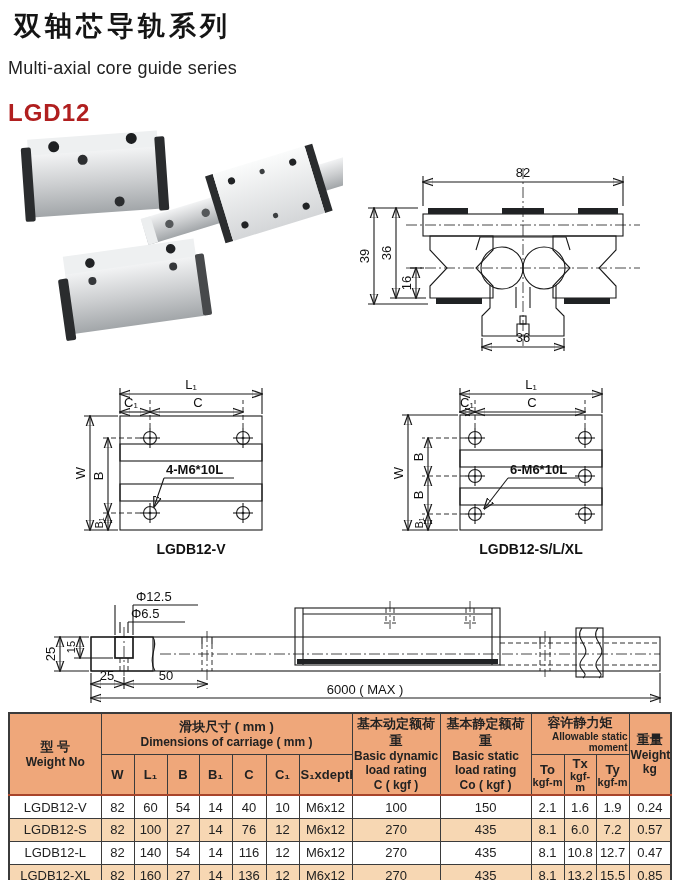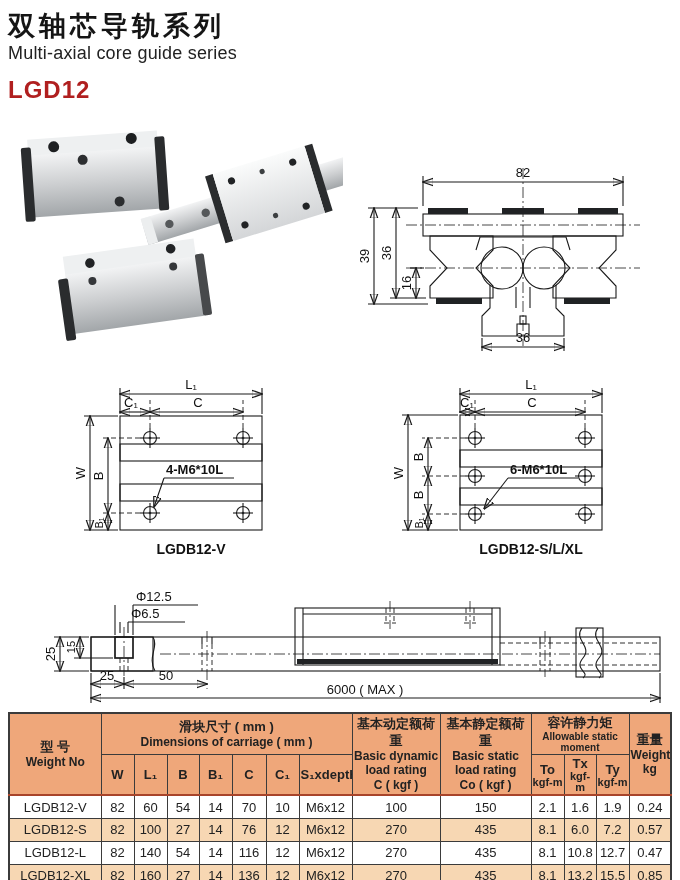--- a/index.html
+++ b/index.html
@@ -1,23 +1,23 @@
 <!DOCTYPE html>
 <html><head>
 <meta charset="utf-8">
 <style>
   html,body{margin:0;padding:0;background:#fff;}
   .page{position:relative;width:680px;height:880px;background:#ffffff;overflow:hidden;
         font-family:"Liberation Sans",sans-serif;color:#1a1a1a;}
   .abs{position:absolute;}
 
   
-  .title-cn{font-size:27px;font-weight:bold;letter-spacing:4px;color:#151515;line-height:1.1;}
-  .title-en{font-size:18px;color:#222;margin-top:1px;letter-spacing:0.2px;}
-  .model-code{font-size:24px;font-weight:bold;color:#b01f1f;margin-top:12px;letter-spacing:1px;}
+  .title-cn{font-size:27px;font-weight:bold;letter-spacing:4px;color:#151515;line-height:1.1;text-align:center;}
+  .title-en{font-size:18px;color:#222;margin-top:16px;letter-spacing:0.2px;}
+  .model-code{font-size:24px;font-weight:bold;color:#b01f1f;margin-top:20px;letter-spacing:1px;}
 
   
   svg.draw line,svg.draw path,svg.draw rect,svg.draw circle,svg.draw polygon,svg.draw polyline{
     stroke:#1a1a1a;fill:none;stroke-width:1.1;}
   svg.draw .fillDark{fill:#202224;stroke:none;}
   svg.draw .dash{stroke-dasharray:5 3;stroke-width:0.9;}
   svg.draw .cdash{stroke-dasharray:11 3 2 3;stroke-width:0.8;}
   svg.draw .thick{stroke-width:1.7;}
   svg.draw text{stroke:none;fill:#111;font-family:"Liberation Sans",sans-serif;}
   .dt{font-size:13px;}
@@ -31,21 +31,21 @@
   
   table.spec{position:absolute;left:8px;top:712px;width:664px;border-collapse:collapse;
     border:2px solid #3b3b3b;text-align:center;color:#222;table-layout:fixed;}
   table.spec th,table.spec td{border:1px solid #3b3b3b;padding:1px 1px;overflow:hidden;}
   table.spec thead th{background:#efa77a;font-weight:bold;}
   table.spec tbody tr{height:23px;}
   table.spec tbody tr:nth-child(even){background:#f7d7b3;}
   table.spec tbody td{font-size:13px;}
   .cn{font-size:13px;line-height:1.25;}
   .en{font-size:12px;line-height:1.2;}
-  .en-sm{font-size:10px;line-height:1.1;font-weight:bold;}
+  .en-sm{font-size:10px;line-height:1.1;font-weight:bold;text-align:right;}
   .subcol{font-size:13px;}
   .unit{font-size:11px;font-weight:bold;line-height:1;}
   tbody tr:first-child td{border-top:2px solid #a8442a;}
 </style>
 </head>
 <body>
 
 <div class="page">
 
   <div class="abs" style="left:8px;top:12px;">
@@ -423,21 +423,21 @@
         </th>
       </tr>
     </thead>
     <tbody>
       <tr>
         <td>LGDB12-V</td>
         <td>82</td>
         <td>60</td>
         <td>54</td>
         <td>14</td>
-        <td>70</td>
+        <td>40</td>
         <td>10</td>
         <td>M6x12</td>
         <td>100</td>
         <td>150</td>
         <td>2.1</td>
         <td>1.6</td>
         <td>1.9</td>
         <td>0.24</td>
       </tr>
       <tr>

